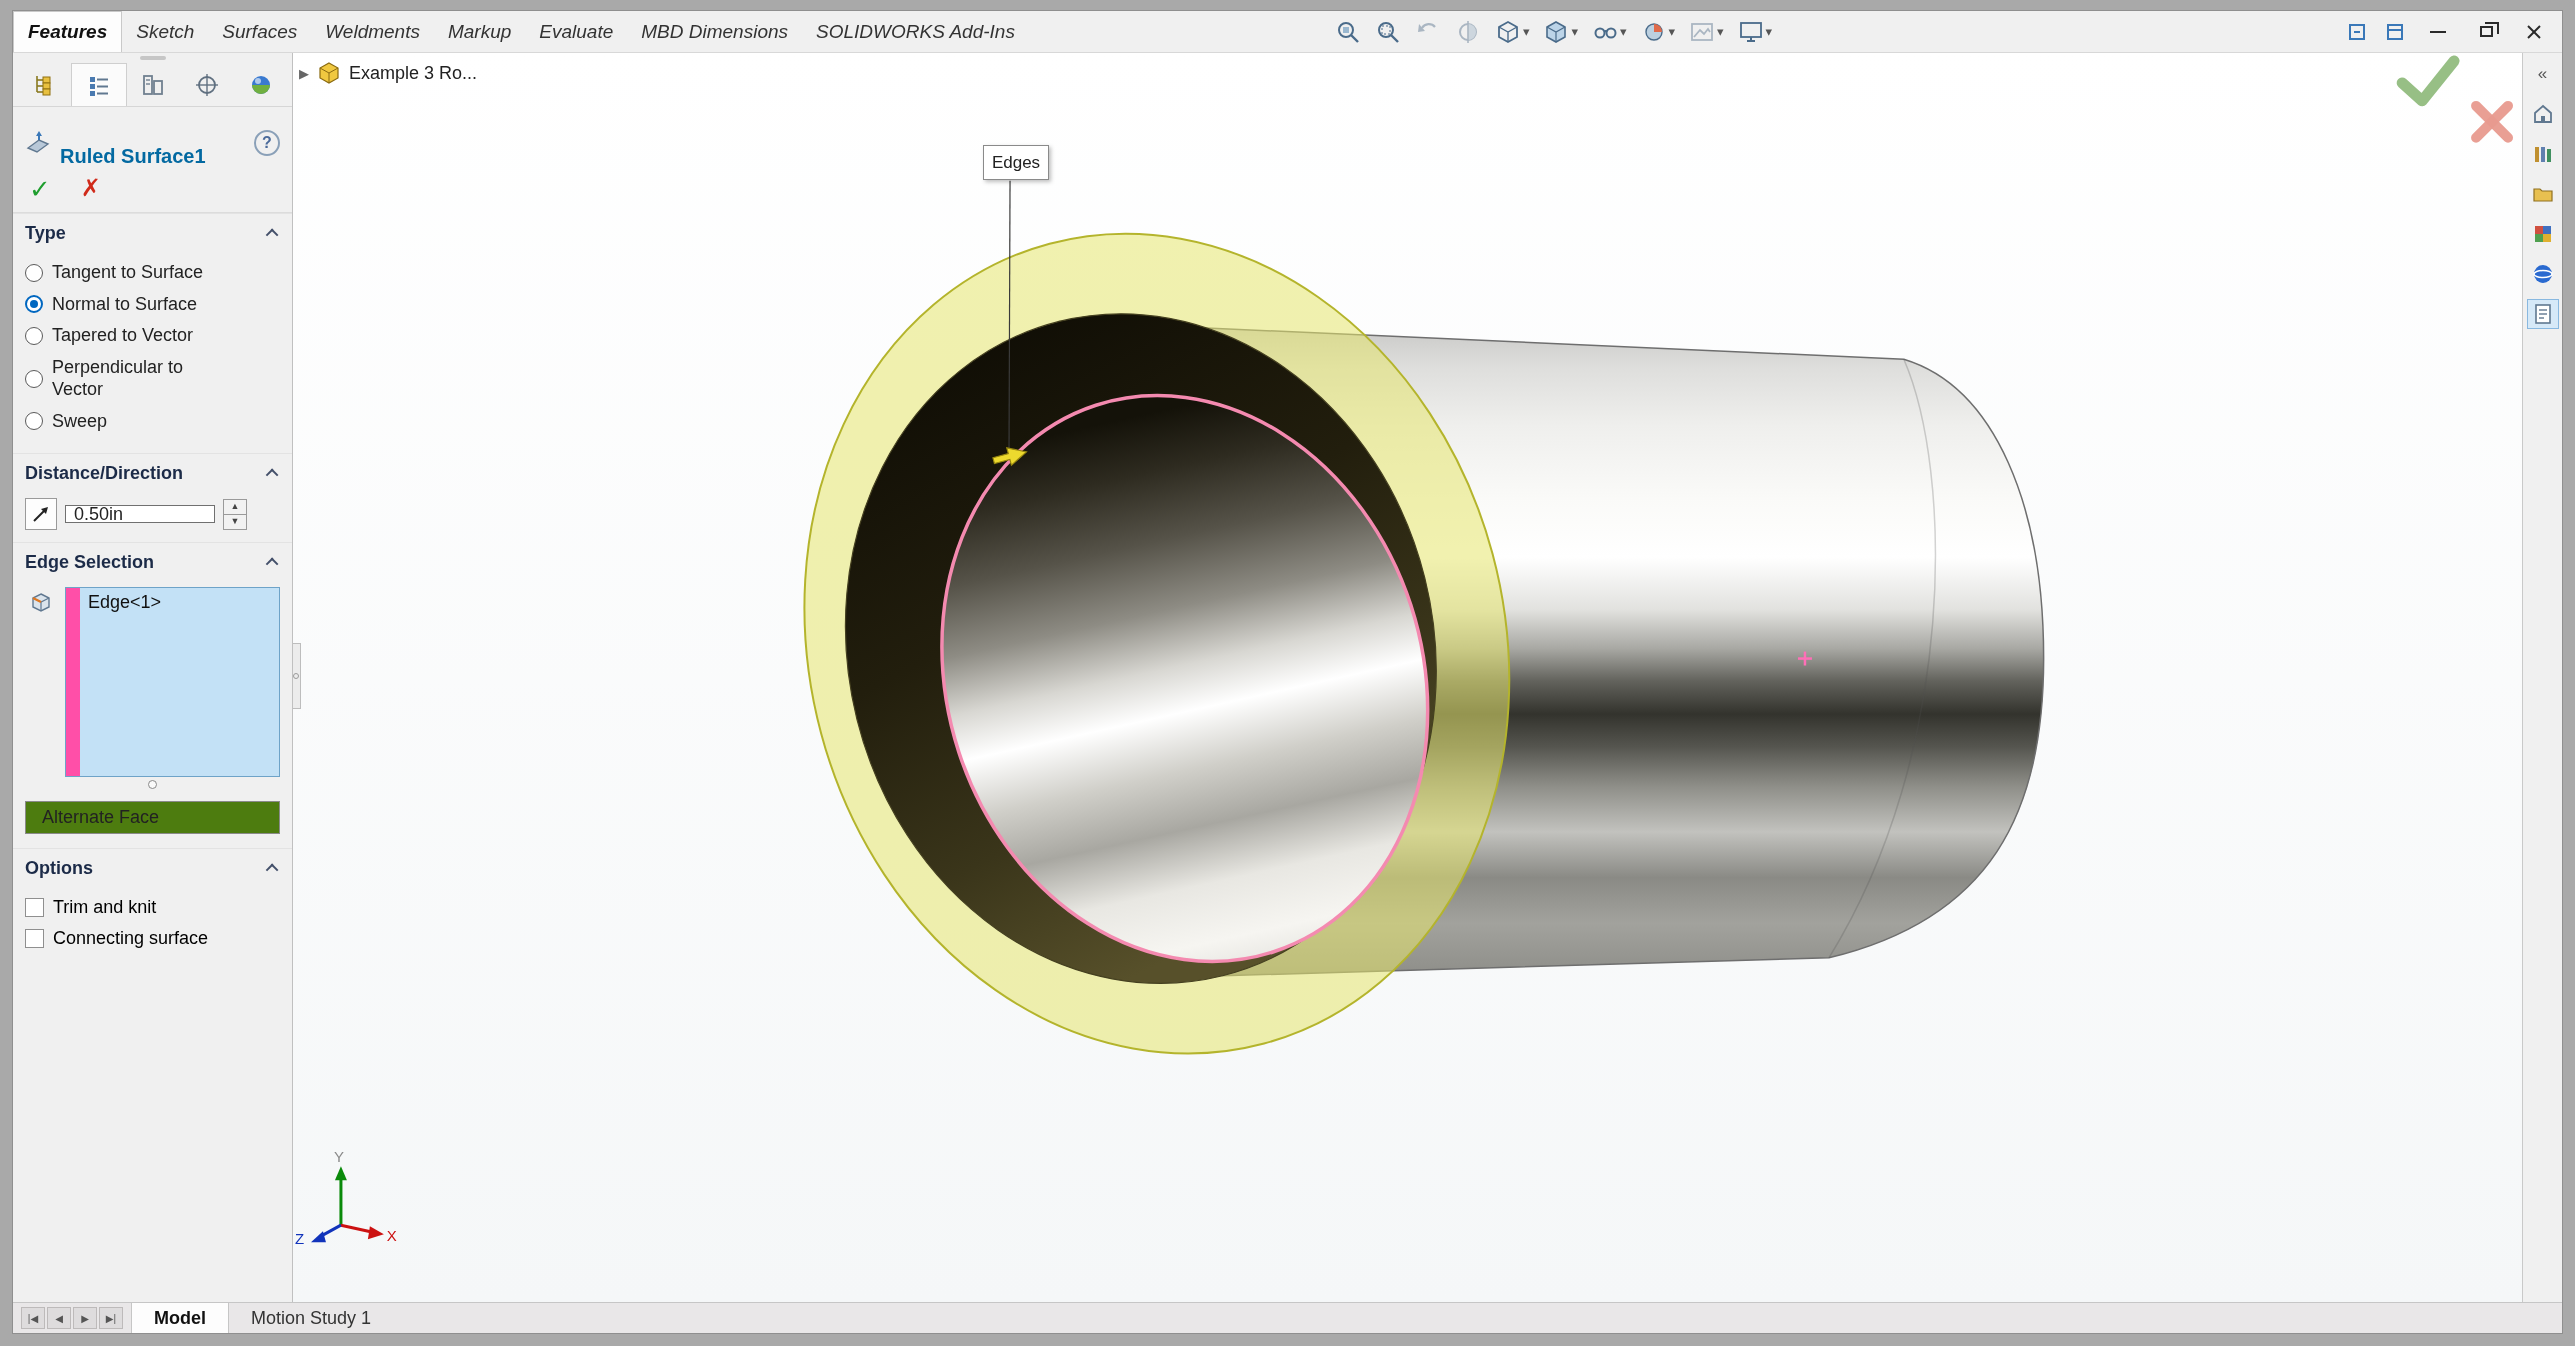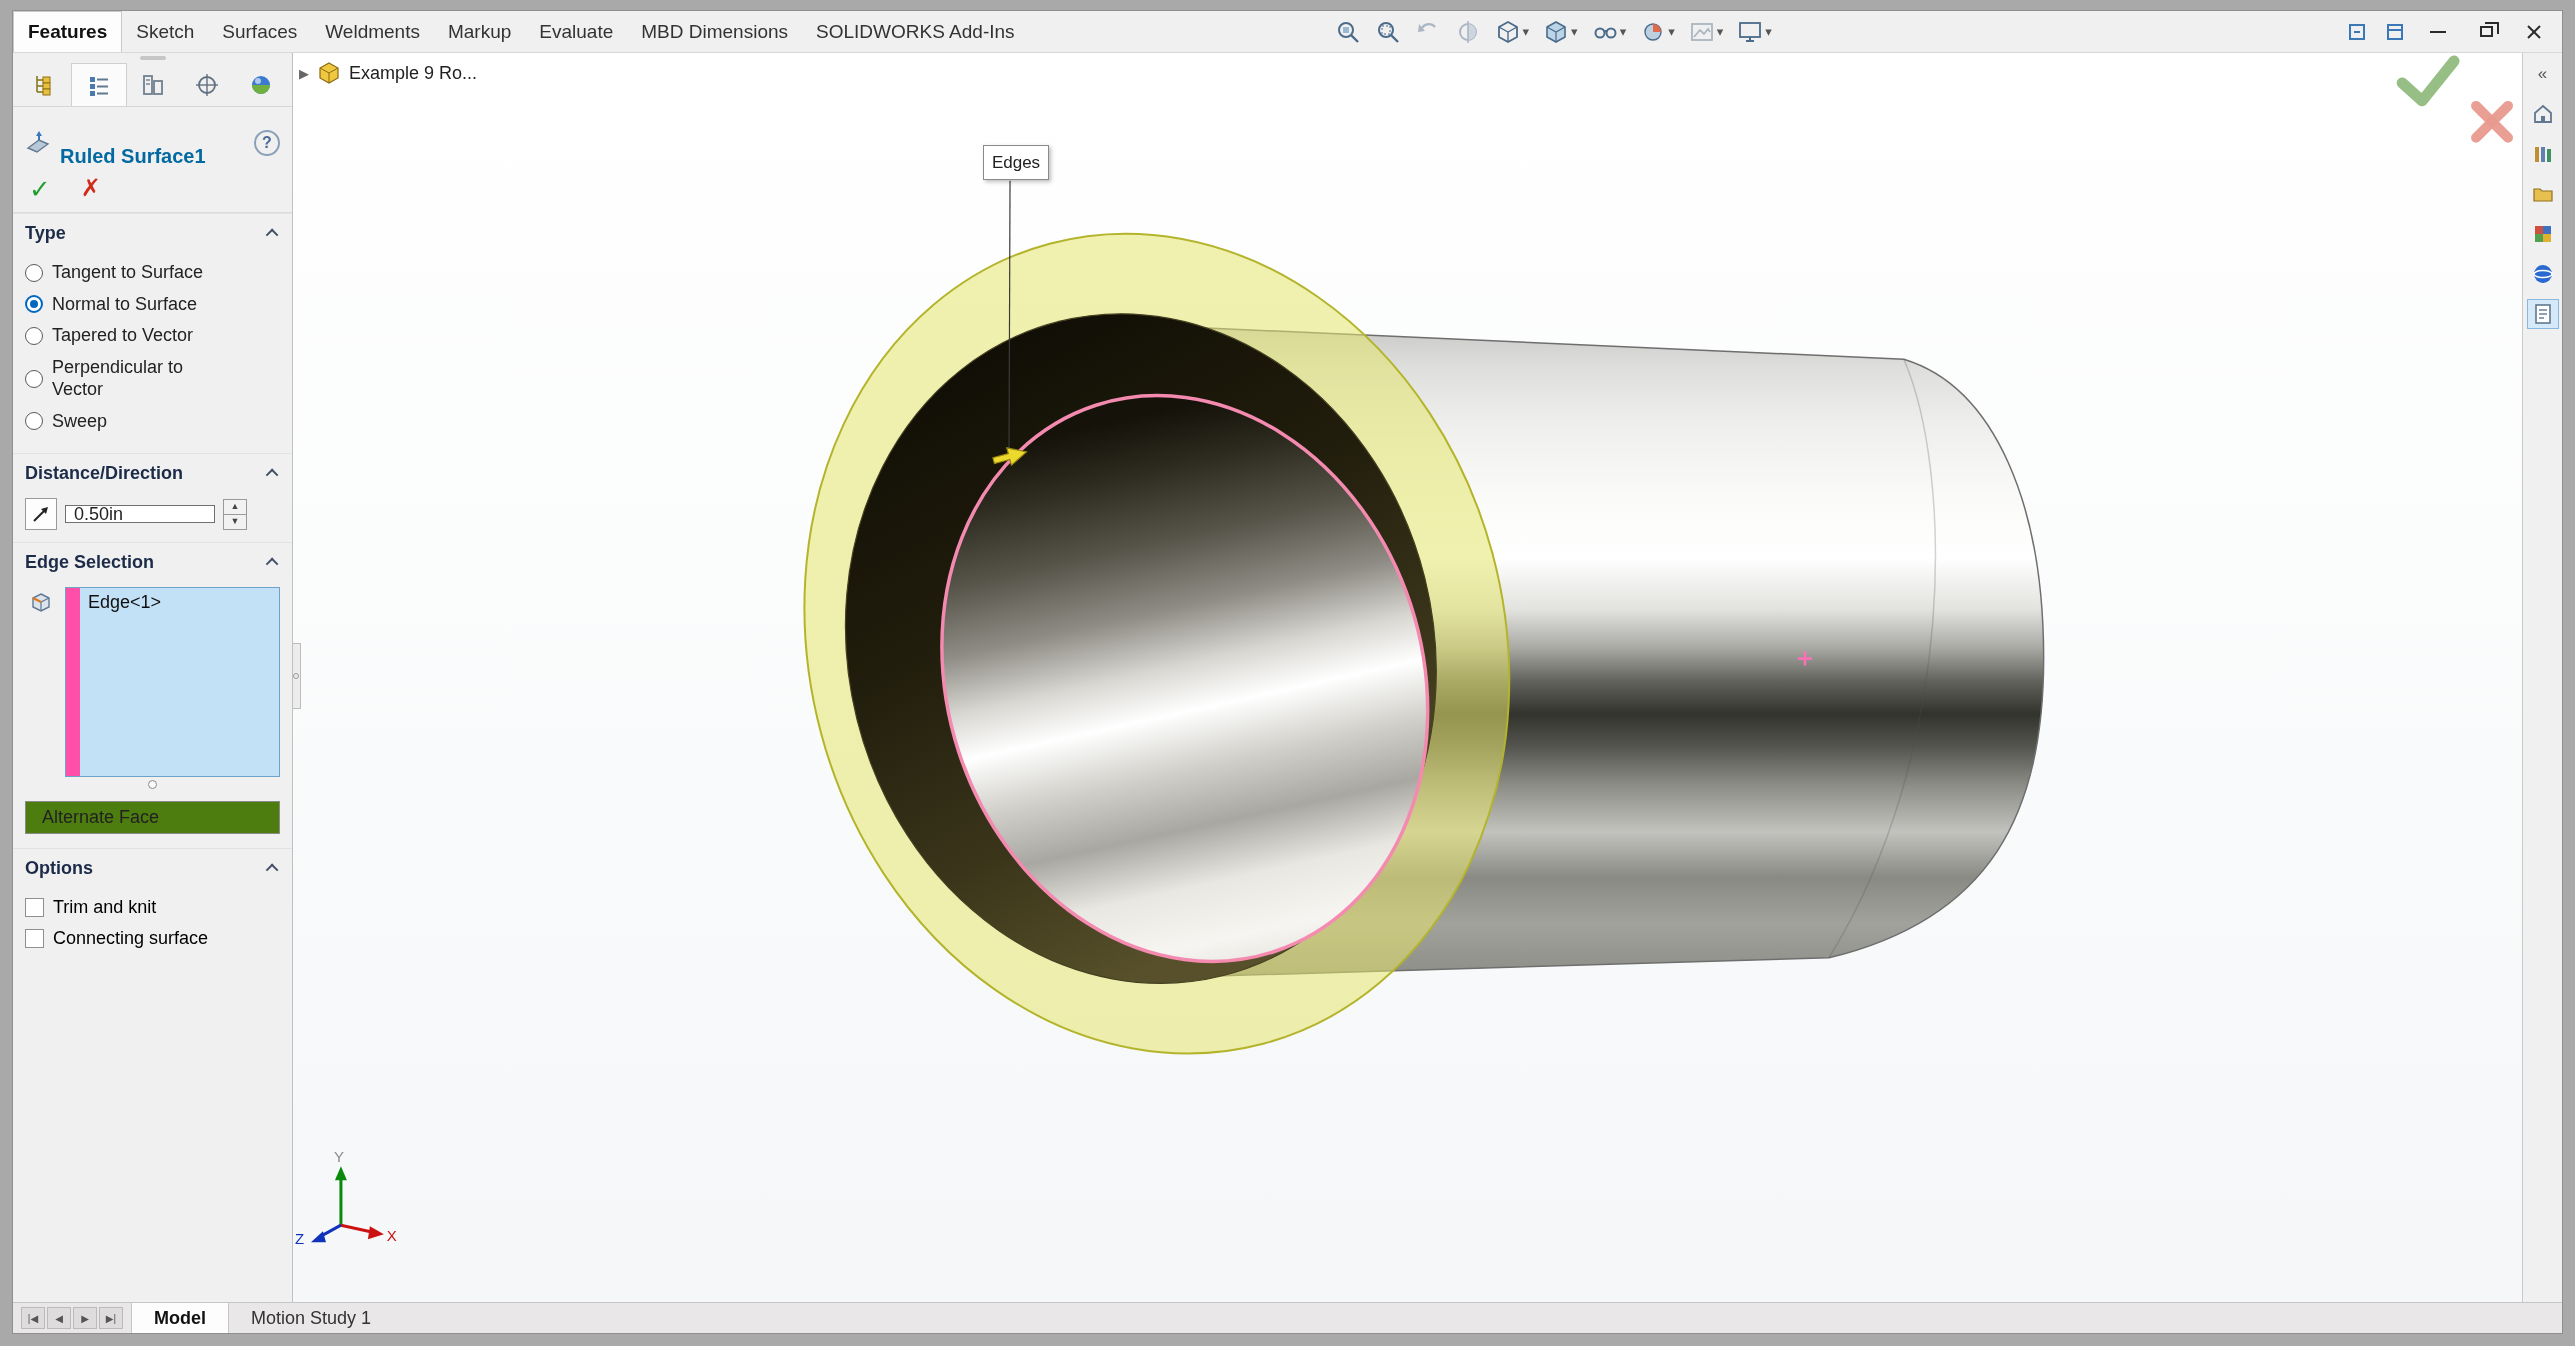--- a/index.html
+++ b/index.html
@@ -9,21 +9,21 @@
     font-family:"Liberation Sans","DejaVu Sans",sans-serif;
     font-size:18px; color:#222; overflow:hidden; position:relative;
   }
   svg text { font-family:"Liberation Sans","DejaVu Sans",sans-serif; }
 
   .window { position:absolute; left:12px; top:10px; right:12px; bottom:12px;
     background:#f0f0f0; border:1px solid #8f8f8f; display:flex; flex-direction:column; }
 
   
   .menubar { height:42px; background:#f0f0f0; border-bottom:1px solid #d8d8d8;
-    display:flex; align-items:stretch; flex:0 0 42px; }
+    display:flex; align-items:stretch; flex:0 0 42px;font-style:italic; }
   .menu-tabs { display:flex; align-items:stretch; }
   .menu-tab { padding:0 14px; display:flex; align-items:center; font-size:19px; color:#333; cursor:default; }
   .menu-tab.active { background:#fdfdfd; border:1px solid #c9c9c9; border-bottom:none; font-weight:bold; color:#111; }
   .hud-toolbar { display:flex; align-items:center; margin-left:300px; gap:2px; }
   .hud-btn { display:flex; align-items:center; gap:2px; padding:2px 6px; }
   .hud-btn .caret { font-size:13px; color:#555; line-height:1; }
   .win-controls { margin-left:auto; display:flex; align-items:center; gap:4px; padding-right:6px; }
   .app-btn { width:34px; height:30px; display:flex; align-items:center; justify-content:center; }
   .win-btn { width:44px; height:30px; display:flex; align-items:center; justify-content:center; }
   .wb-min { width:16px; height:2px; background:#2a2a2a; }
@@ -491,21 +491,21 @@
           <text x="2" y="1194" font-size="15" fill="#1133bb">Z</text>
         </g>
       </svg>
 
       <div class="breadcrumb">
         <span class="flyout">▶</span>
         <svg width="24" height="24" viewBox="0 0 24 24">
           <path d="M12 2 L21 7 L21 17 L12 22 L3 17 L3 7 Z" fill="#f0c840" stroke="#8a6a10" stroke-width="1.2"></path>
           <path d="M3 7 L12 12 L21 7 M12 12 L12 22" fill="none" stroke="#8a6a10" stroke-width="1"></path>
         </svg>
-        <span class="breadcrumb-label">Example 9 Ro...</span>
+        <span class="breadcrumb-label">Example 3 Ro...</span>
       </div>
 
       <div class="callout">Edges</div>
 
       <div class="splitter-handle">
           <div class="dot"></div>
         </div>
     </div>
 
     <div class="task-pane">

